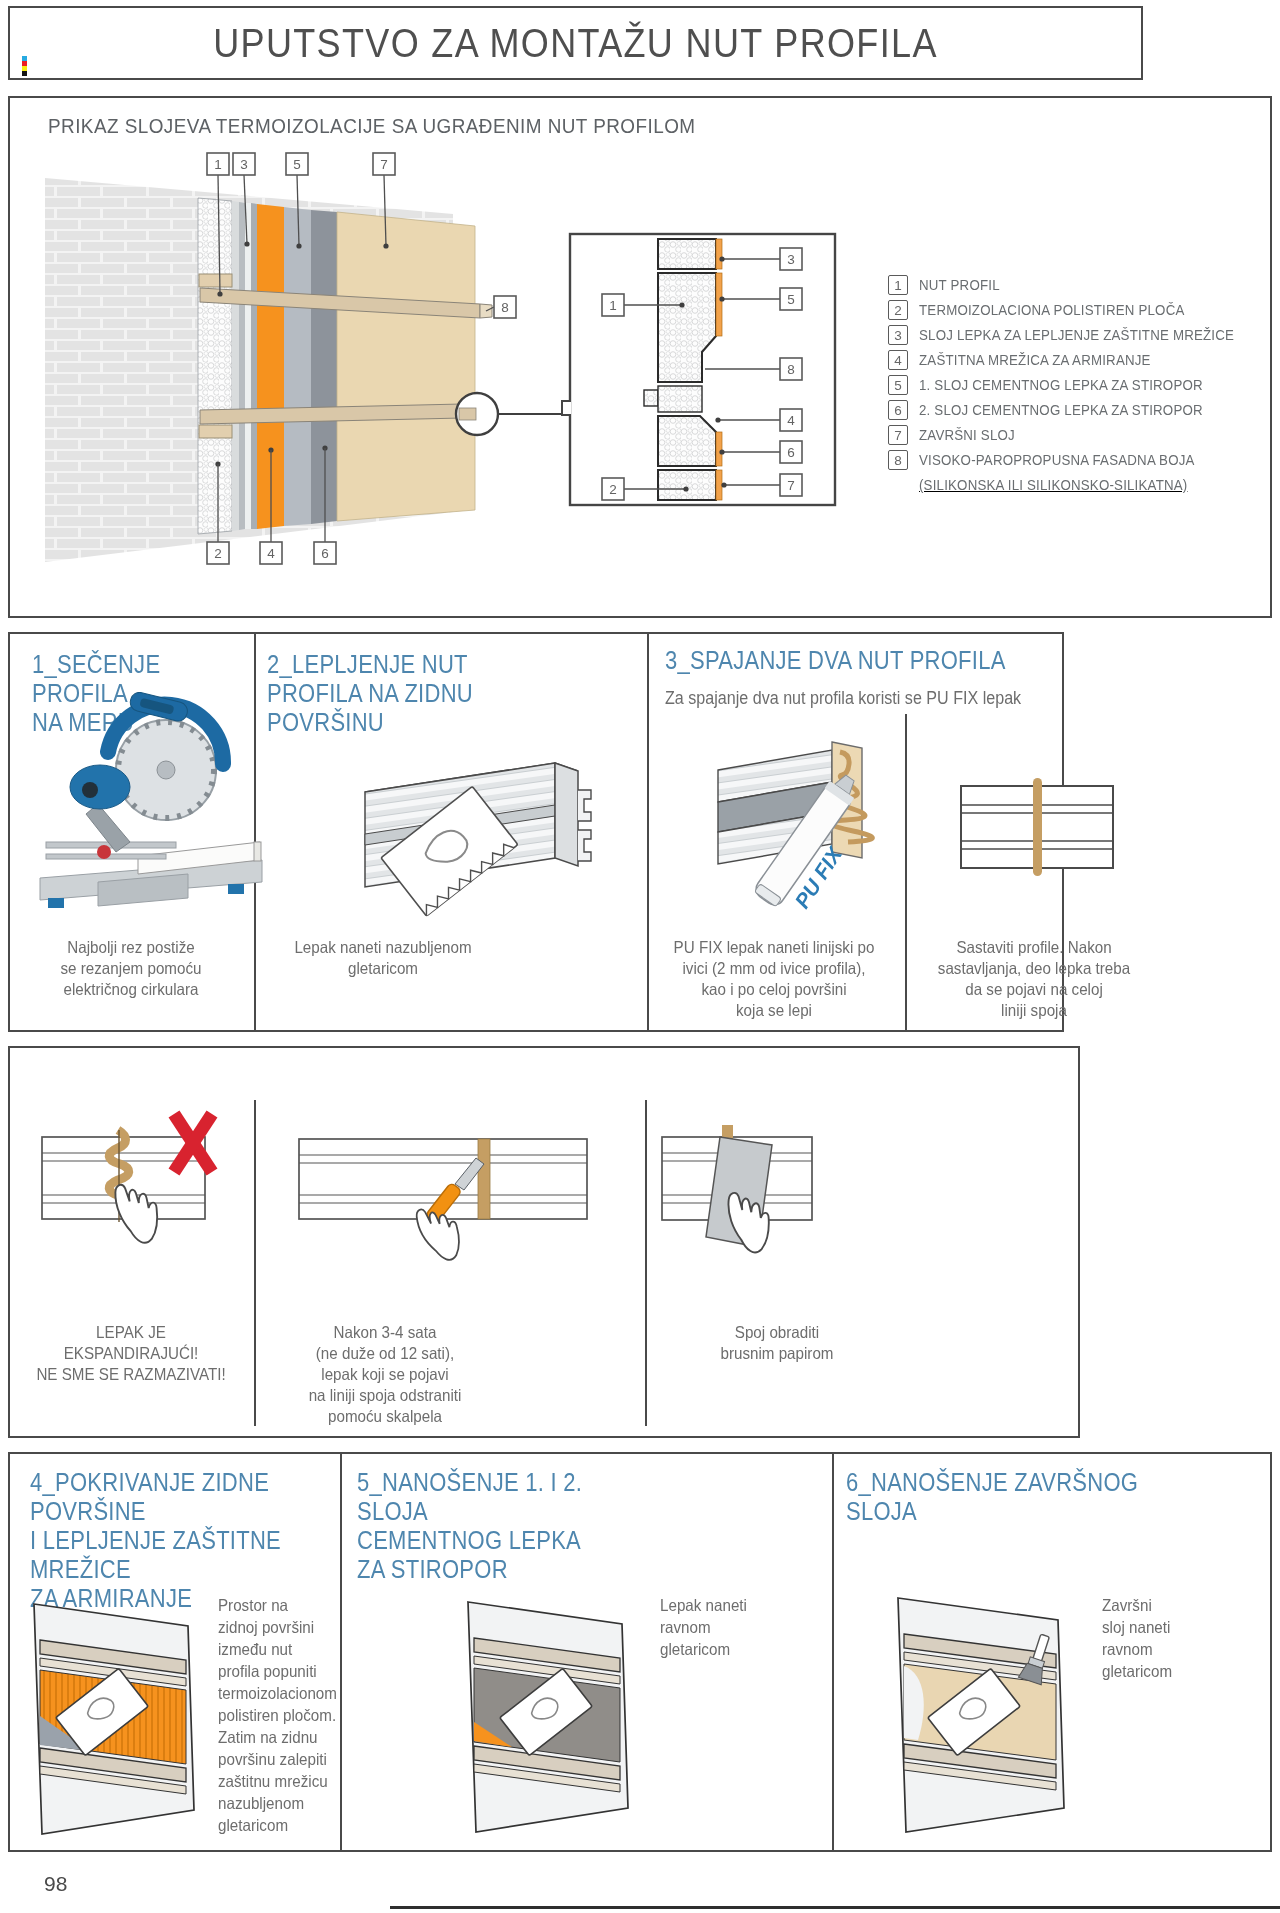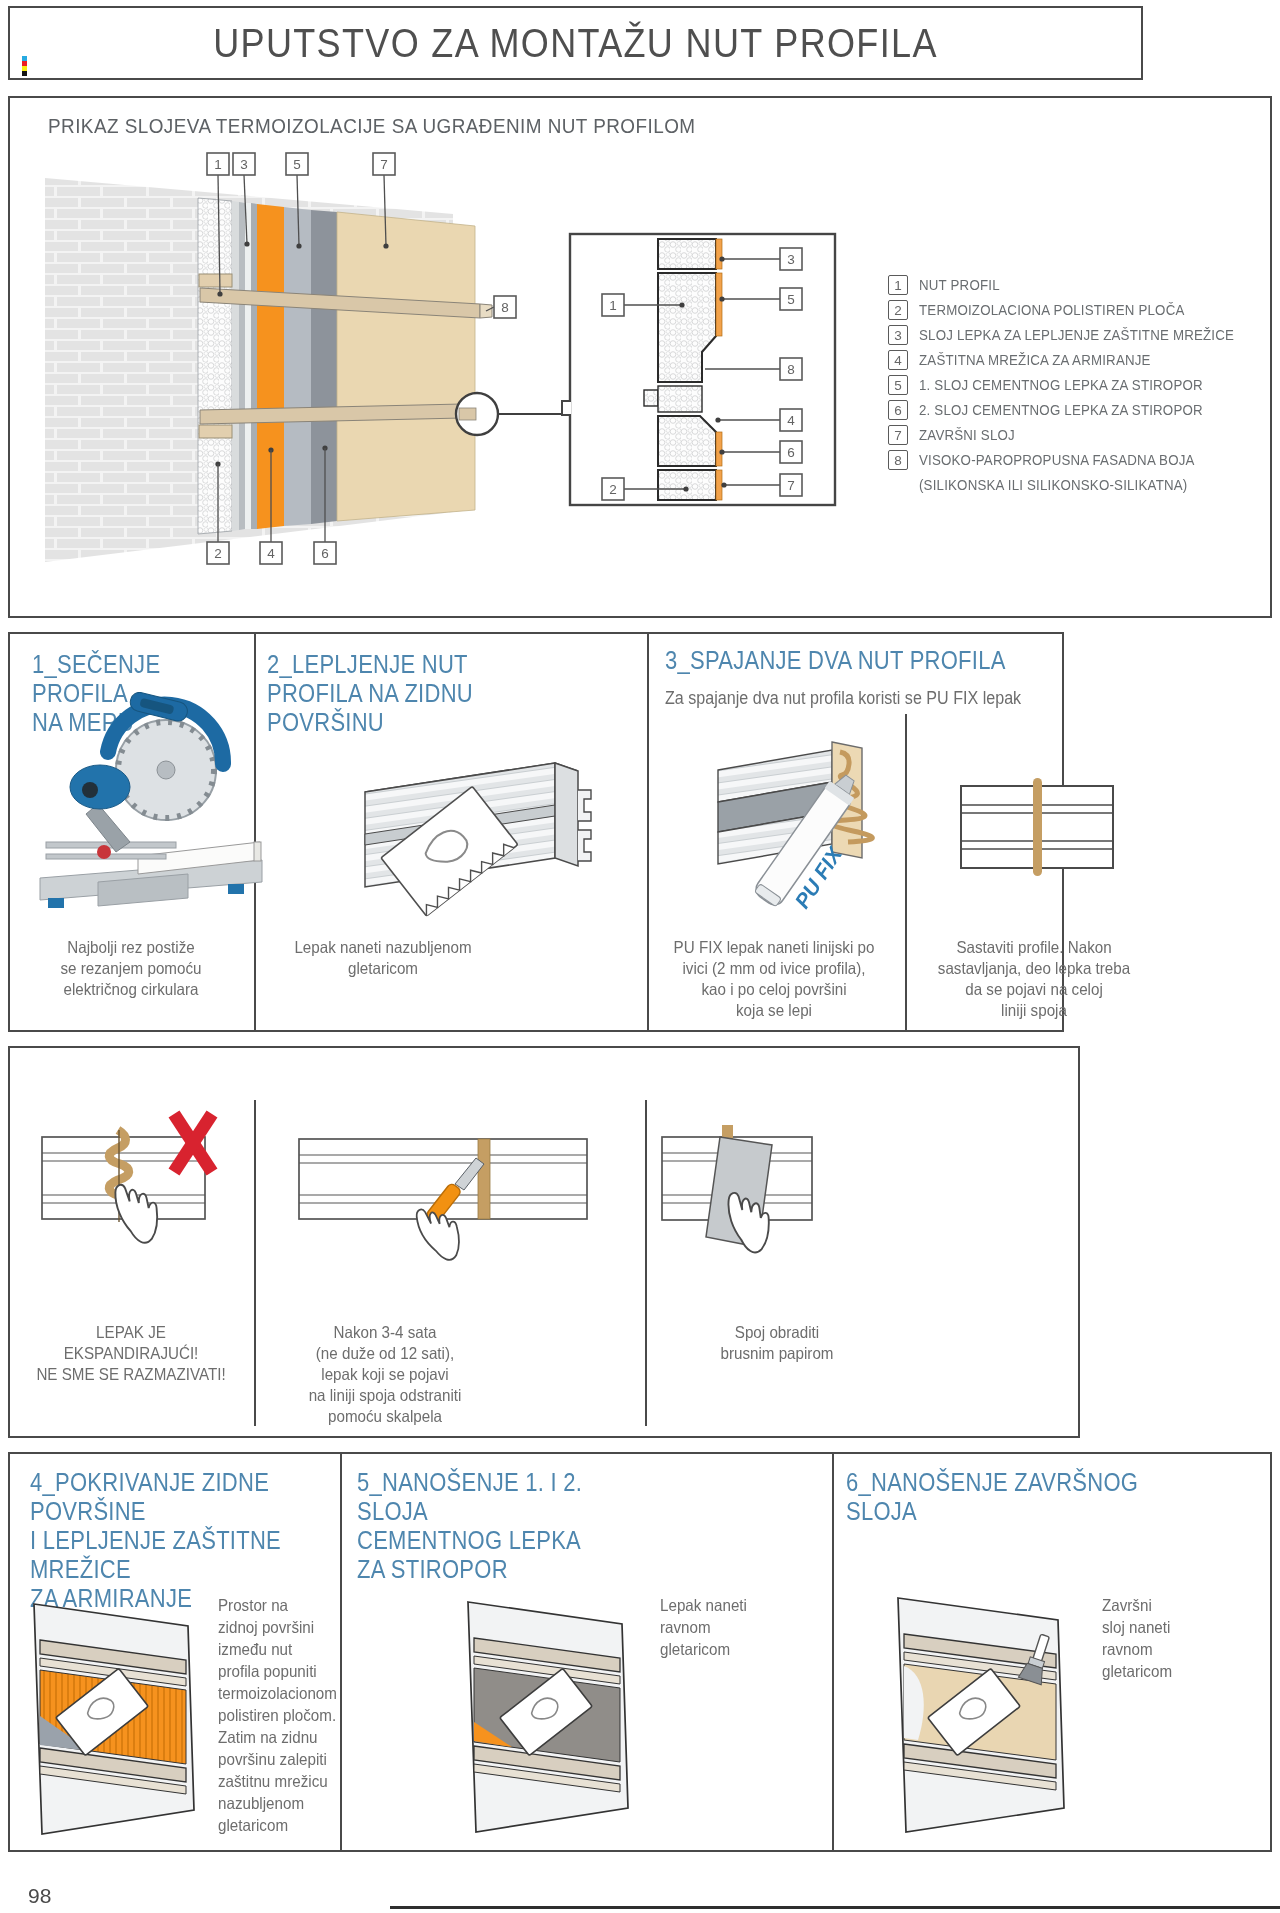--- a/index.html
+++ b/index.html
@@ -214,21 +214,21 @@
         <div class="ltxt">2. SLOJ CEMENTNOG LEPKA ZA STIROPOR</div>
       </div>
     <div class="legend-row" style="left:878px;top:326px;">
         <div class="lbox">7</div>
         <div class="ltxt">ZAVRŠNI SLOJ</div>
       </div>
     <div class="legend-row" style="left:878px;top:351px;">
         <div class="lbox">8</div>
         <div class="ltxt">VISOKO-PAROPROPUSNA FASADNA BOJA</div>
       </div>
-    <div class="legend-row" style="left:909px;top:376px;">
+    <div class="legend-row" style="left:909px;top:376px;text-decoration:underline;">
         <div class="ltxt">(SILIKONSKA ILI SILIKONSKO-SILIKATNA)</div>
       </div>
   </div>
 </div>
 
 <div class="box" style="left:8px;top:632px;width:1056px;height:400px;">
   <div class="vdiv" style="left:244px;top:0;bottom:0;"></div>
   <div class="vdiv" style="left:637px;top:0;bottom:0;"></div>
   <div class="vdiv" style="left:895px;top:80px;bottom:0;"></div>
 
@@ -446,14 +446,14 @@
       <rect x="-7" y="-3" width="15" height="7" fill="#c9ced2" stroke="#555" stroke-width="1"></rect>
       <polygon points="-8,4 8,4 12,20 -12,20" fill="#8a8f94" stroke="#555" stroke-width="1"></polygon>
     </g>
   </svg>
   <div class="abs body-txt" style="left:1092px;top:140px;width:150px;">Završni
 sloj naneti
 ravnom
 gletaricom</div>
 </div>
 
-<div class="abs pagenum" style="left:28px;top:1872px;margin-top:12px;">98</div>
+<div class="abs pagenum" style="left:44px;top:1872px;">98</div>
 <div class="abs" style="left:390px;top:1906px;width:890px;height:3px;background:#2f2f2f;"></div>
 
 </body></html>

